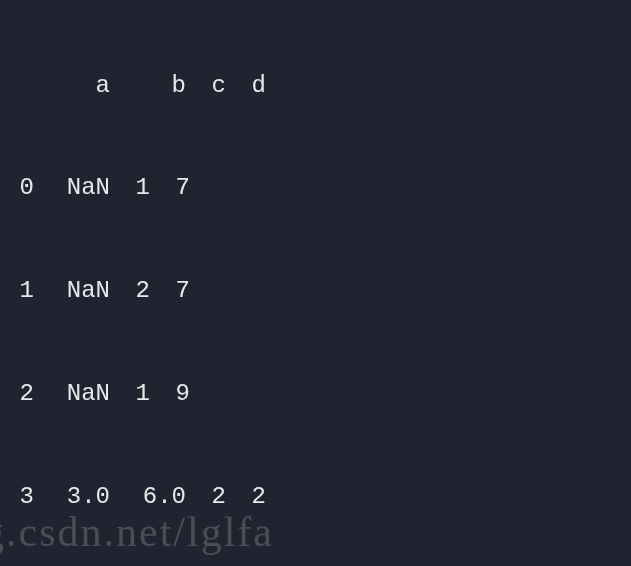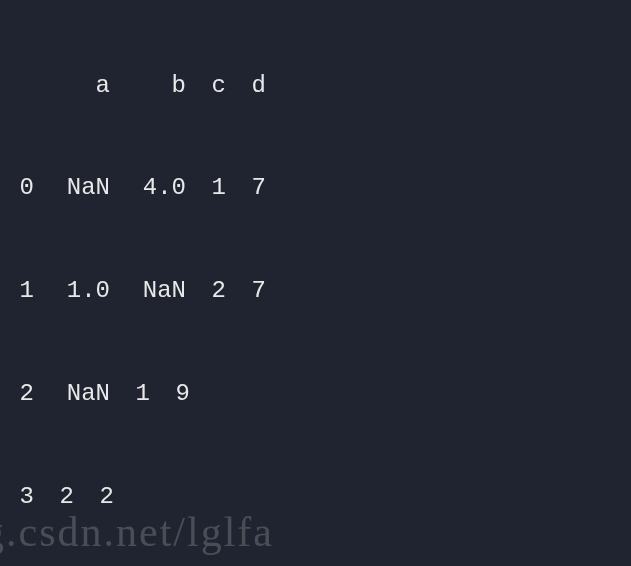--- a/index.html
+++ b/index.html
@@ -56,39 +56,39 @@
   <div class="row">
     <span class="cell idx-col"></span>
     <span class="cell col-a">a</span>
     <span class="cell col-b">b</span>
     <span class="cell col-c">c</span>
     <span class="cell col-d">d</span>
   </div>
   <div class="row">
     <span class="cell idx-col">0</span>
     <span class="cell col-a">NaN</span>
-    <span class="cell col-b">4.0</span>
     <span class="cell col-c">1</span>
     <span class="cell col-d">7</span>
   </div>
   <div class="row">
     <span class="cell idx-col">1</span>
-    <span class="cell col-a">1.0</span>
     <span class="cell col-b">NaN</span>
     <span class="cell col-c">2</span>
     <span class="cell col-d">7</span>
   </div>
   <div class="row">
     <span class="cell idx-col">2</span>
     <span class="cell col-b">NaN</span>
     <span class="cell col-c">1</span>
     <span class="cell col-d">9</span>
   </div>
   <div class="row">
     <span class="cell idx-col">3</span>
+    <span class="cell col-a">3.0</span>
+    <span class="cell col-b">6.0</span>
     <span class="cell col-c">2</span>
     <span class="cell col-d">2</span>
   </div>
   
   
   
   
   
 </div>
 

